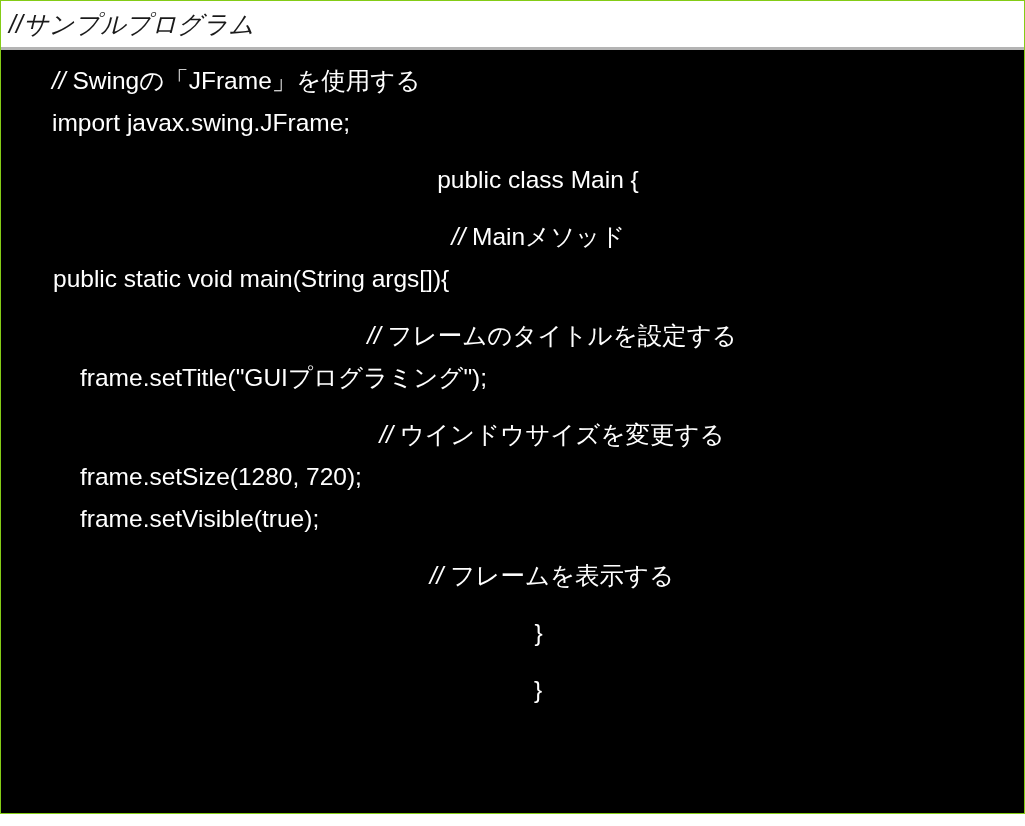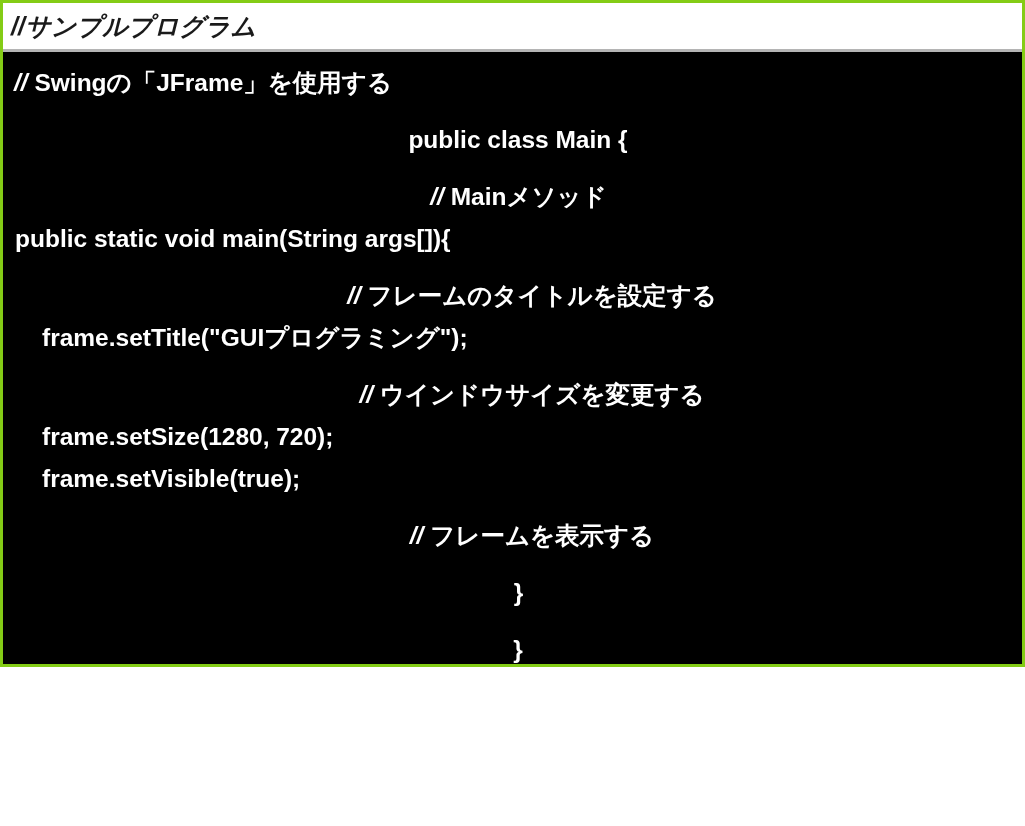--- a/index.html
+++ b/index.html
@@ -11,25 +11,24 @@
     width: 1025px;
     height: 826px;
     font-family: "Liberation Sans", "DejaVu Sans", sans-serif;
     -webkit-font-smoothing: antialiased;
   }
 
   .slide {
     position: relative;
     box-sizing: border-box;
     width: 1025px;
-    height: 667px;
-    border: 3px solid #84cc16;
+    height: 814px;
+    border: 1px solid #84cc16;
     background: #ffffff;
     overflow: hidden;
-    font-weight: bold;
   }
 
   
   .header {
     box-sizing: border-box;
     height: 49px;
     background: #ffffff;
     border-bottom: 3px solid #b4b4b4;
     display: flex;
     align-items: center;
@@ -53,20 +52,21 @@
     overflow: hidden;
   }
 
   .code-line {
     color: #ffffff;
     font-size: 24.5px;
     line-height: 42px;
     height: 42px;
     white-space: pre;
     padding-left: 11px;
+    margin-left: 40px;
   }
   .code-line.indent-1 { padding-left: 12px; }
   .code-line.indent-2 { padding-left: 39px; }
 
   
   .code-line.gap-before { margin-top: 15px; text-align: center; }
 
   .cmt-slashes {
     font-style: italic;
     display: inline;
@@ -77,20 +77,21 @@
 
 <div class="slide">
 
   <div class="header">
     <div class="header-title">//サンプルプログラム</div>
   </div>
 
   <div class="code-body">
 
   <div class="code-line"><span class="cmt-slashes">// </span><span>Swingの「JFrame」を使用する</span></div>
+      <div class="code-line"><span>import javax.swing.JFrame;</span></div>
       <div class="code-line gap-before"><span>public class Main {</span></div>
       <div class="code-line indent-1 gap-before"><span class="cmt-slashes">// </span><span>Mainメソッド</span></div>
       <div class="code-line indent-1"><span>public static void main(String args[]){</span></div>
       <div class="code-line indent-2 gap-before"><span class="cmt-slashes">// </span><span>フレームのタイトルを設定する</span></div>
       <div class="code-line indent-2"><span>frame.setTitle("GUIプログラミング");</span></div>
       <div class="code-line indent-2 gap-before"><span class="cmt-slashes">// </span><span>ウインドウサイズを変更する</span></div>
       <div class="code-line indent-2"><span>frame.setSize(1280, 720);</span></div>
       <div class="code-line indent-2"><span>frame.setVisible(true);</span></div>
       <div class="code-line indent-2 gap-before"><span class="cmt-slashes">// </span><span>フレームを表示する</span></div>
       <div class="code-line indent-1 gap-before"><span>}</span></div>

